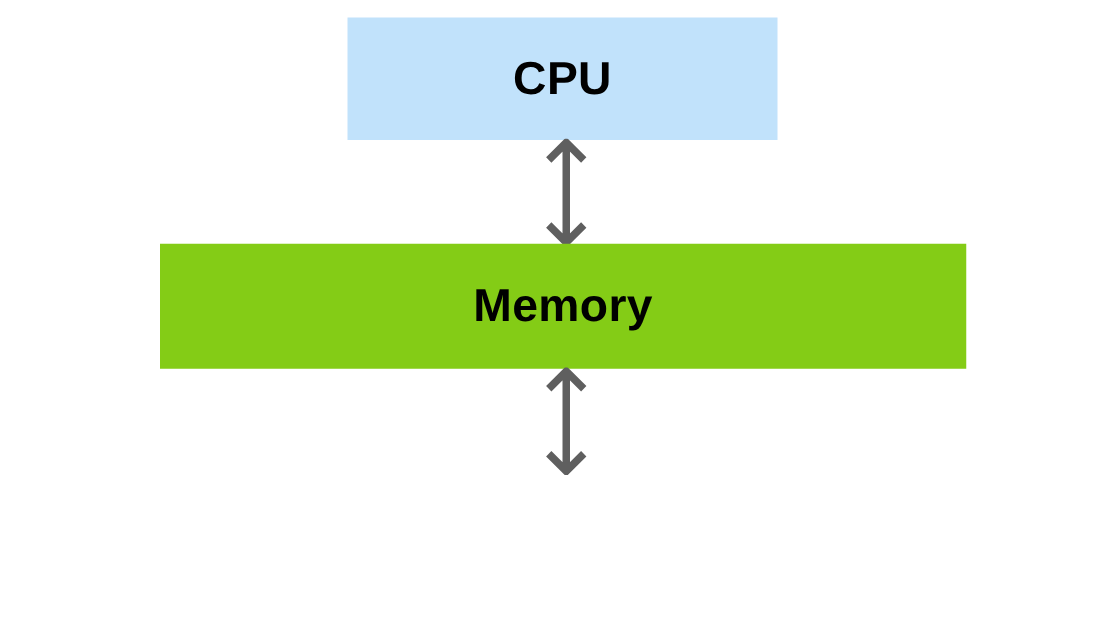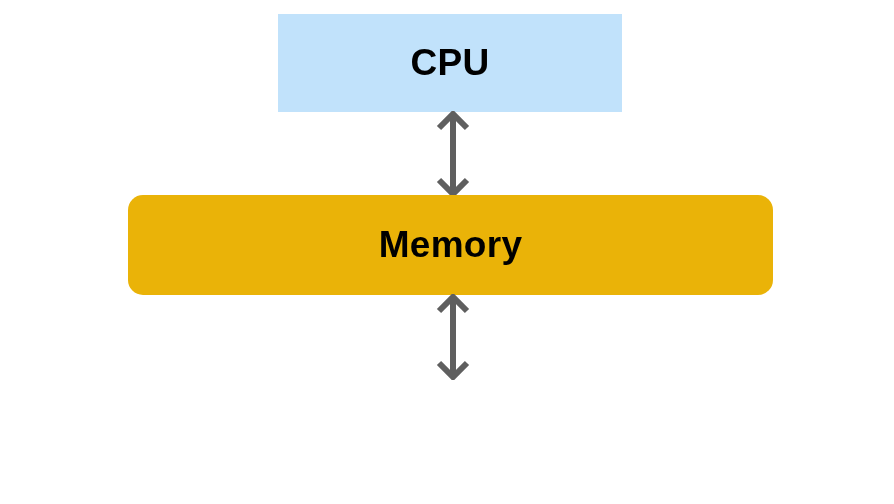--- a/index.html
+++ b/index.html
@@ -46,21 +46,21 @@
 <div class="diagram">
 
   <div class="node node-cpu" style="background-color: rgb(193, 226, 251); text-align: center;">
     <span>CPU</span>
   </div>
 
   <svg class="arrow arrow-cpu-memory" viewBox="0 0 40 86" xmlns="http://www.w3.org/2000/svg">
     <path d="M20 3 L20 83 M6 17 L20 3 L34 17 M6 69 L20 83 L34 69" fill="none" stroke="#5f5f5f" stroke-width="6" stroke-linejoin="miter" stroke-linecap="butt" style="stroke: rgb(95, 95, 95);"></path>
   </svg>
 
-  <div class="node node-memory" style="background-color: #eab308; border-radius: 15px;">
+  <div class="node node-memory" style="background-color: #84cc16;">
     <span>Memory</span>
   </div>
 
   <svg class="arrow arrow-memory-disk" viewBox="0 0 40 86" xmlns="http://www.w3.org/2000/svg">
     <path d="M20 3 L20 83 M6 17 L20 3 L34 17 M6 69 L20 83 L34 69" fill="none" stroke="#5f5f5f" stroke-width="6" stroke-linejoin="miter" stroke-linecap="butt" style="stroke: rgb(95, 95, 95);"></path>
   </svg>
 
 
 </div>
 

